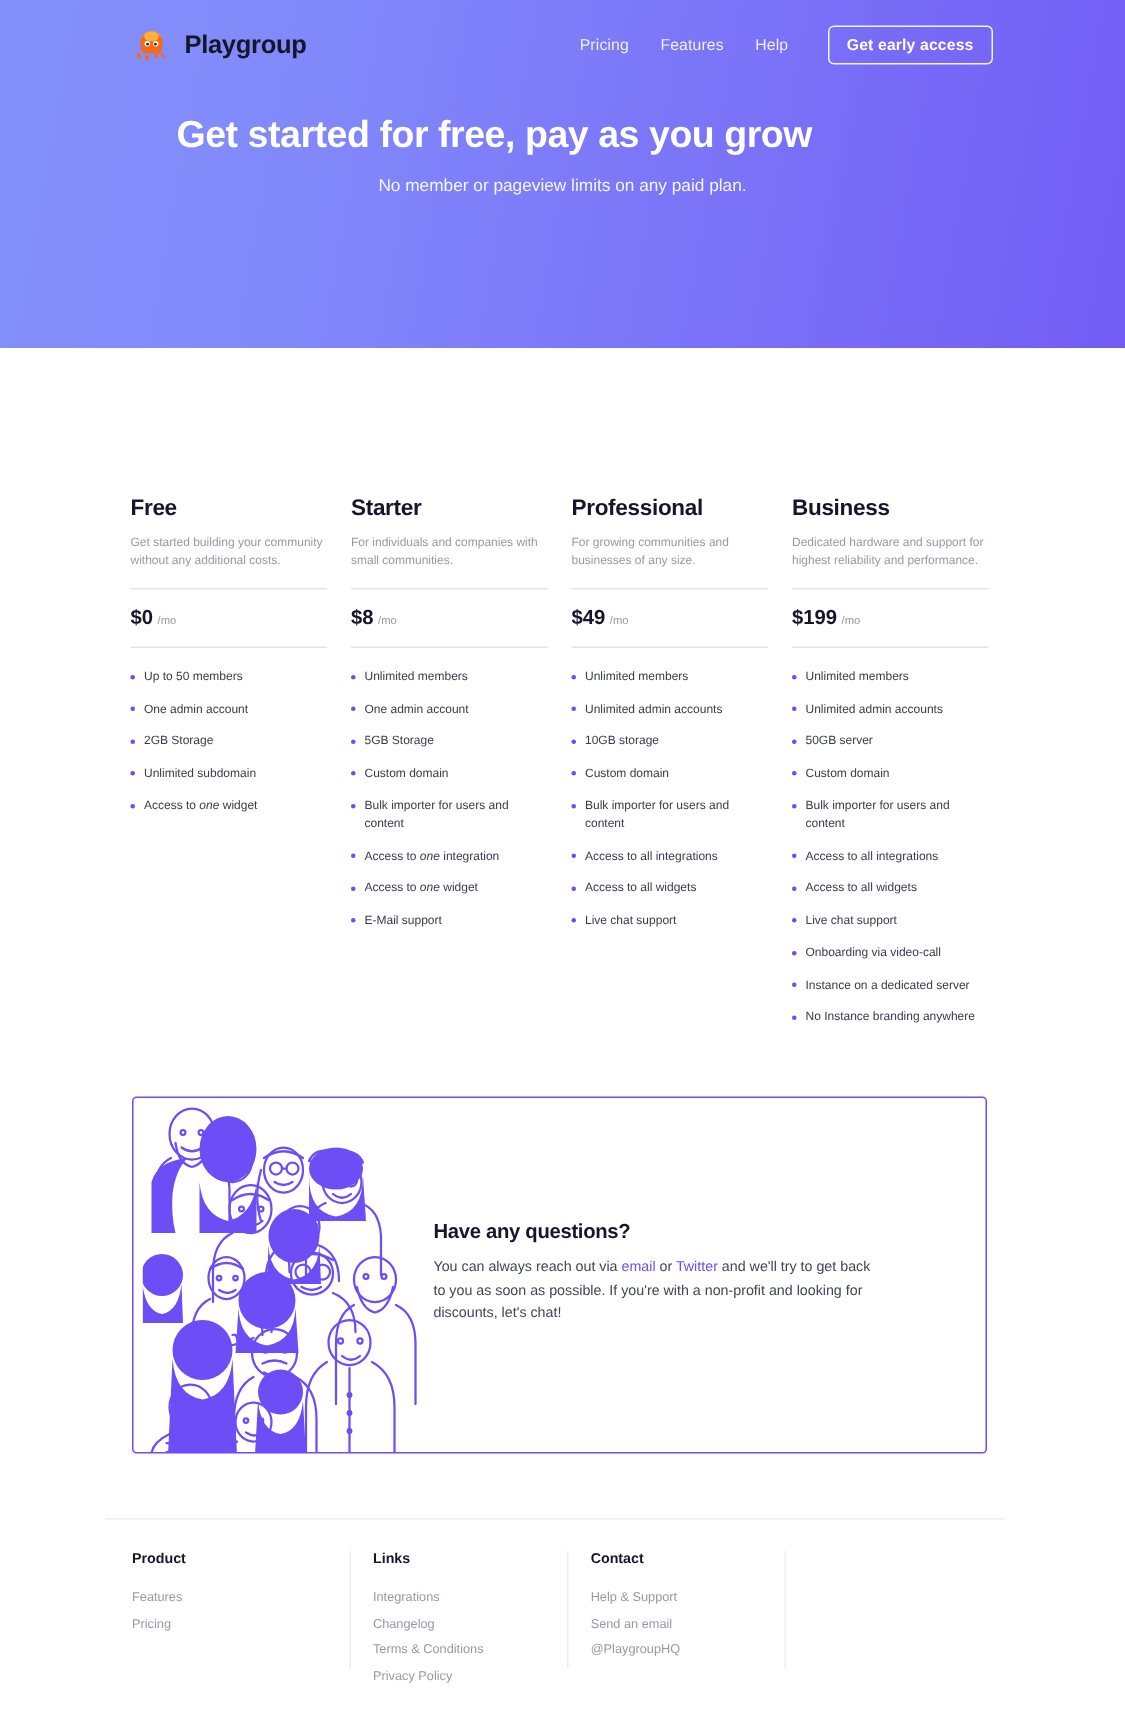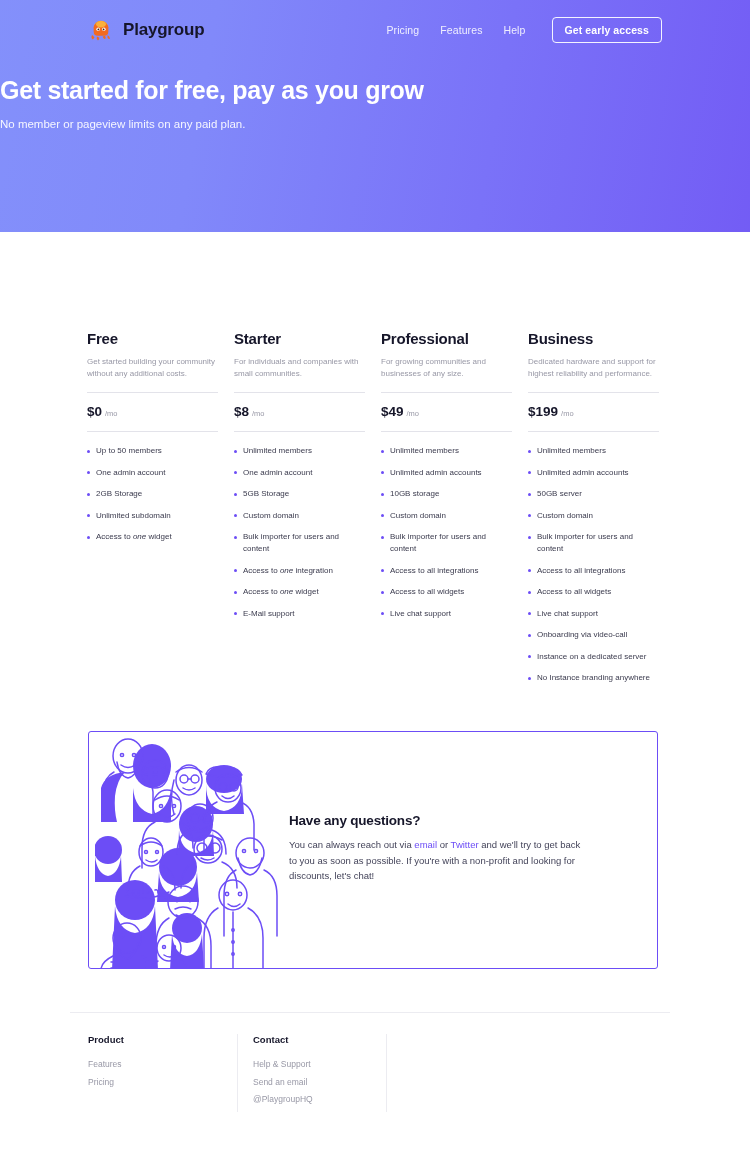--- a/index.html
+++ b/index.html
@@ -84,29 +84,31 @@
     background: transparent;
     letter-spacing: 0.1px;
     cursor: pointer;
     font-family: "Liberation Sans", sans-serif;
   }
 
   .hero-title {
     position: absolute;
     top: 76px; left: 0;
     width: 659px;
+    text-align: center;
     font-size: 25px;
     font-weight: 700;
     color: #ffffff;
     letter-spacing: -0.3px;
   }
   .hero-sub {
     position: absolute;
     top: 118px; left: 0;
     width: 750px;
+    text-align: center;
     font-size: 11.5px;
     color: rgba(255,255,255,0.92);
   }
 
   
   .billing-card {
     position: absolute;
     top: 259px; left: 87px;
     width: 104px;
     height: 51px;
@@ -564,20 +566,28 @@
 
   <div class="footer-rule"></div>
   <div class="footer" id="footer-cols">
       <div class="fcol">
         <div class="fcol-title">Product</div>
         <a class="fcol-link" href="#">Features</a>
         <a class="fcol-link" href="#">Pricing</a>
       </div>
       <div class="fcol">
         <div class="fcol-divider"></div>
+        <div class="fcol-title">Links</div>
+        <a class="fcol-link" href="#">Integrations</a>
+        <a class="fcol-link" href="#">Changelog</a>
+        <a class="fcol-link" href="#">Terms &amp; Conditions</a>
+        <a class="fcol-link" href="#">Privacy Policy</a>
+      </div>
+      <div class="fcol">
+        <div class="fcol-divider"></div>
         <div class="fcol-title">Contact</div>
         <a class="fcol-link" href="#">Help &amp; Support</a>
         <a class="fcol-link" href="#">Send an email</a>
         <a class="fcol-link" href="#">@PlaygroupHQ</a>
       </div>
       <div class="fcol">
         <div class="fcol-divider"></div>
       </div>
     </div>
 

